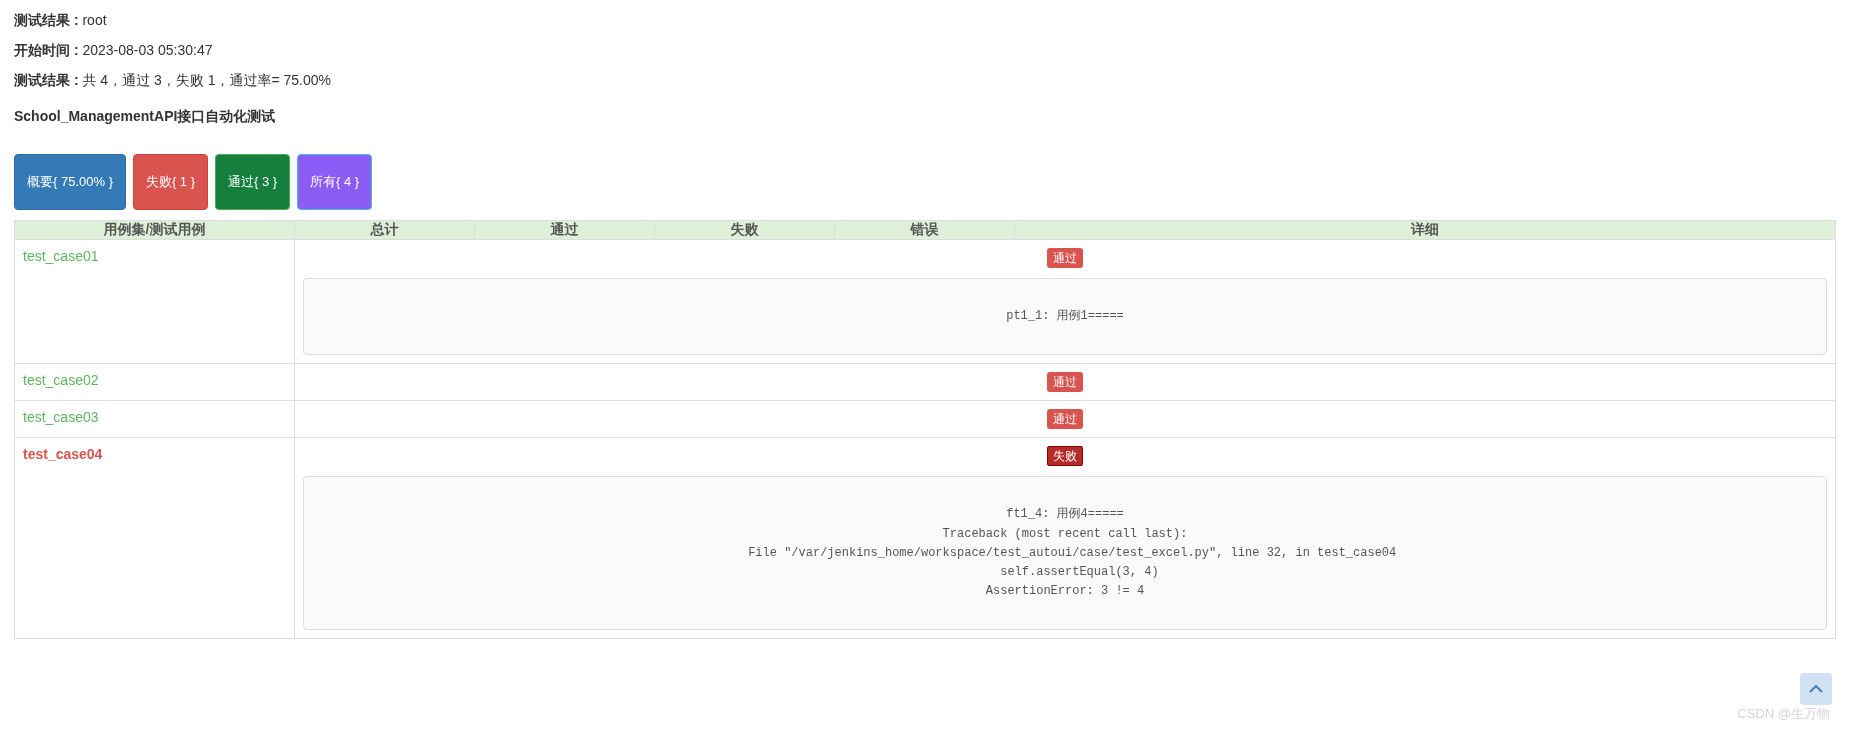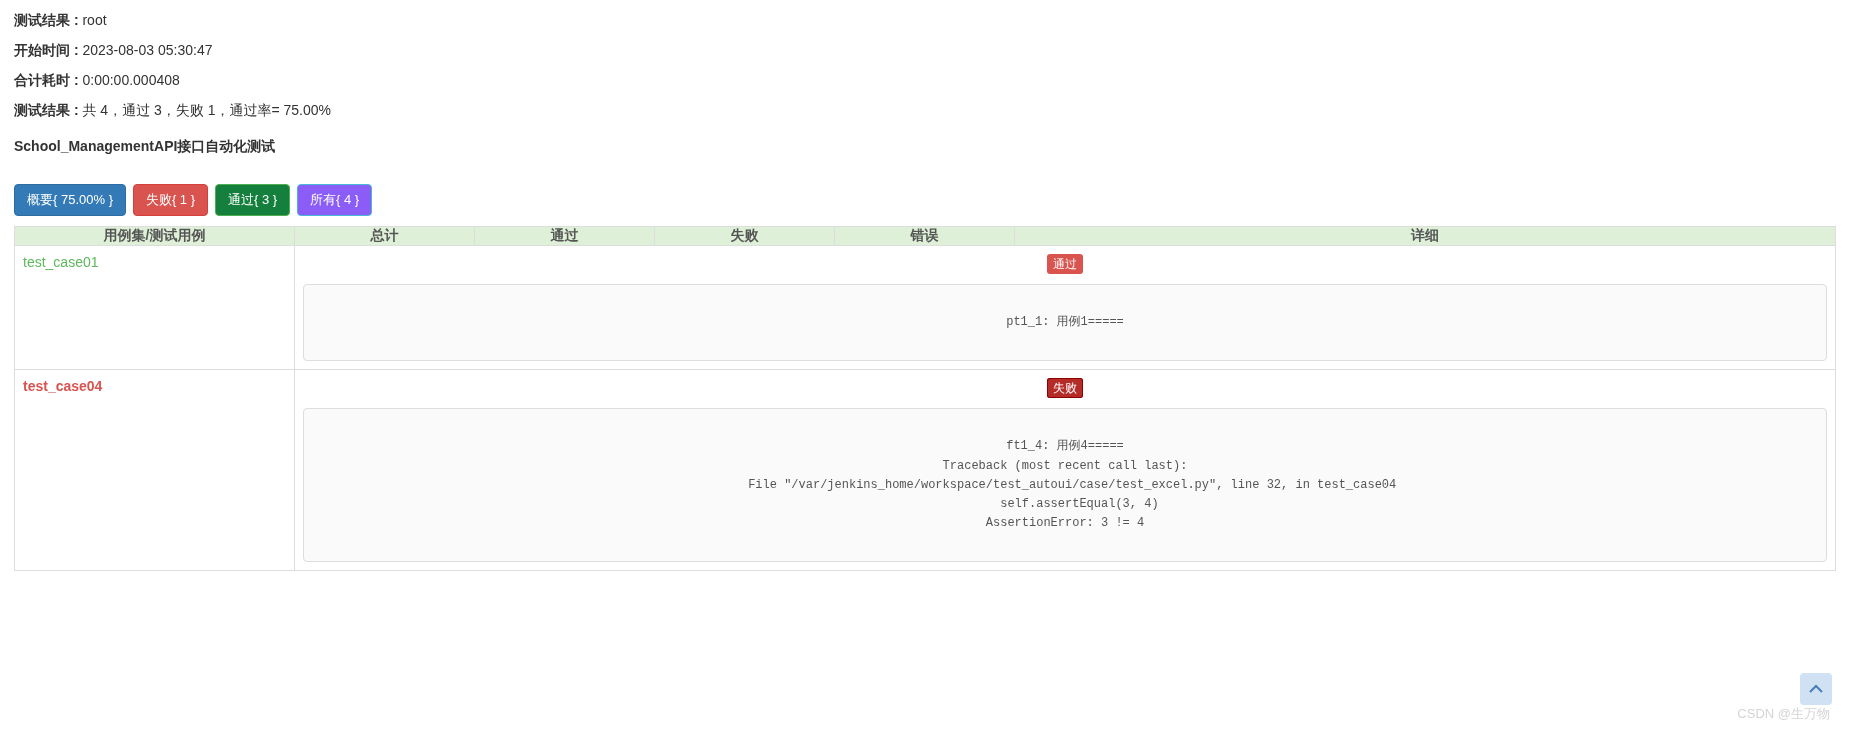--- a/index.html
+++ b/index.html
@@ -13,21 +13,21 @@
   }
   .meta-block { margin-bottom: 14px; }
   .meta-row { margin: 0 0 12px 0; }
   .meta-label { font-weight: 700; }
   .meta-value { font-weight: 400; }
   .desc { margin: 18px 0 28px 0; font-weight: bold; }
 
   .btn-row { margin-bottom: 10px; }
   .btn {
     display: inline-block;
-    padding: 6px 12px;
+    padding: 18px 12px;
     font-size: 13px;
     color: #fff;
     border-radius: 4px;
     border: 1px solid transparent;
     cursor: pointer;
     margin-right: 3px;
     line-height: 1.4;
   }
   .btn-primary { background: #337ab7; border-color: #2e6da4; }
   .btn-danger  { background: #d9534f; border-color: #d43f3a; }
@@ -126,23 +126,20 @@
 </style>
 </head>
 <body>
 
 <div class="meta-block">
   <p class="meta-row">
     <span class="meta-label">测试结果 : </span><span class="meta-value">root</span>
   </p>
   <p class="meta-row">
     <span class="meta-label">开始时间 : </span><span class="meta-value">2023-08-03 05:30:47</span>
-  </p>
-  <p class="meta-row">
-    <span class="meta-label">合计耗时 : </span><span class="meta-value">0:00:00.000408</span>
   </p>
   <p class="meta-row">
     <span class="meta-label">测试结果 : </span><span class="meta-value">共 4，通过 3，失败 1，通过率= 75.00%</span>
   </p>
 </div>
 
 <div class="desc">School_ManagementAPI接口自动化测试</div>
 
 <div class="btn-row">
   <span class="btn btn-primary">概要{ 75.00% }</span>
@@ -169,20 +166,28 @@
       <th>错误</th>
       <th>详细</th>
     </tr>
   </thead>
   <tbody id="tbody">
       <tr>
         <td class="case-name"><span class="txt-pass">test_case01</span></td>
         <td colspan="5" class="result-cell"><span class="status-badge status-pass">通过</span><div class="log-panel">pt1_1: 用例1=====</div></td>
       </tr>
       <tr>
+        <td class="case-name"><span class="txt-pass">test_case02</span></td>
+        <td colspan="5" class="result-cell"><span class="status-badge status-pass">通过</span></td>
+      </tr>
+      <tr>
+        <td class="case-name"><span class="txt-pass">test_case03</span></td>
+        <td colspan="5" class="result-cell"><span class="status-badge status-pass">通过</span></td>
+      </tr>
+      <tr>
         <td class="case-name"><span class="txt-fail">test_case04</span></td>
         <td colspan="5" class="result-cell"><span class="status-badge status-fail">失败</span><div class="log-panel">ft1_4: 用例4=====
 Traceback (most recent call last):
   File "/var/jenkins_home/workspace/test_autoui/case/test_excel.py", line 32, in test_case04
     self.assertEqual(3, 4)
 AssertionError: 3 != 4</div></td>
       </tr>
     </tbody>
 </table>
 

